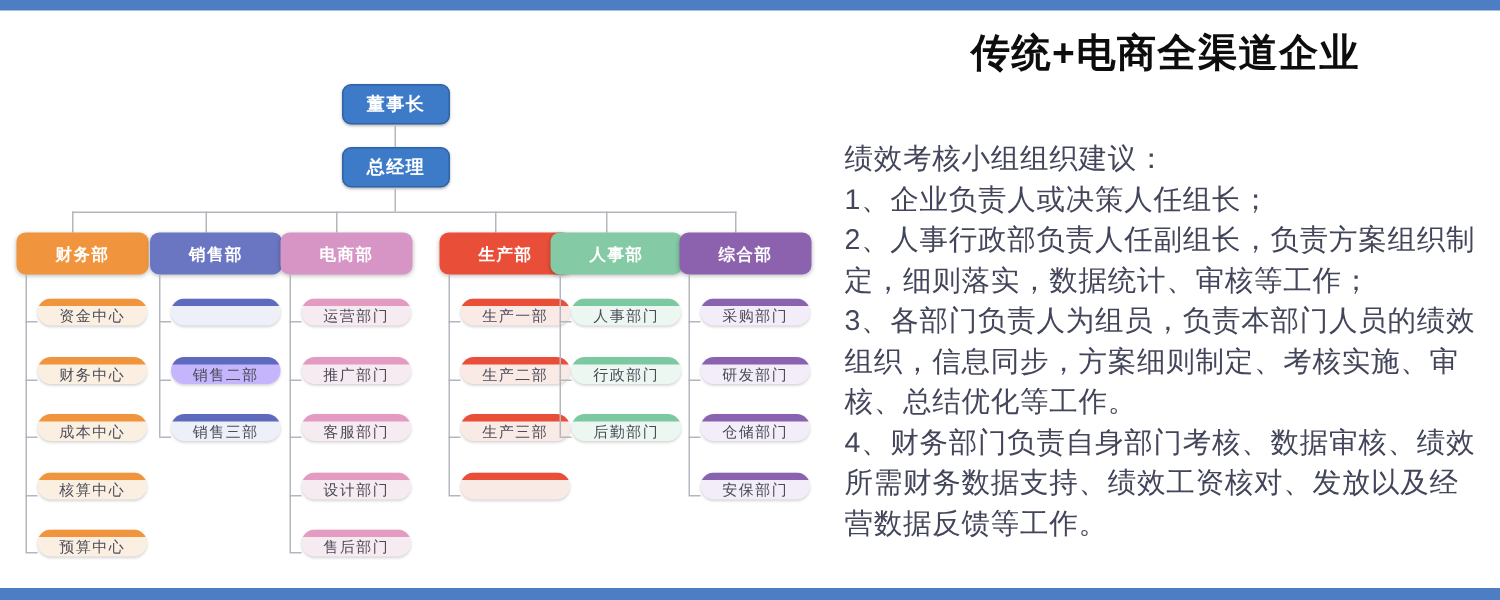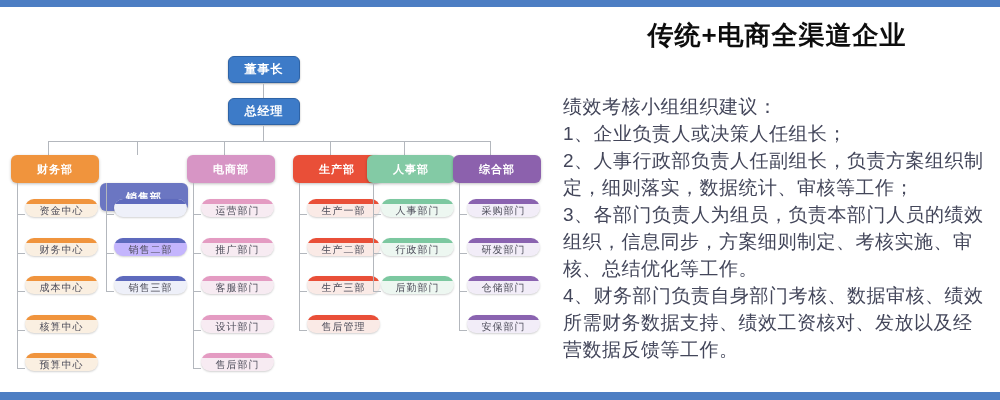--- a/index.html
+++ b/index.html
@@ -78,21 +78,21 @@
       <div class="child-box" style="left: 25px; top: 315px; background: rgb(250, 239, 225);">
         <div class="child-bar" style="background: rgb(240, 148, 61);"></div>
         <div class="child-label">核算中心</div>
       </div>
       <div class="cline" style="left: 17px; top: 368px; width: 8px; height: 1px;"></div>
       <div class="child-box" style="left: 25px; top: 353px; background: rgb(250, 239, 225);">
         <div class="child-bar" style="background: rgb(240, 148, 61);"></div>
         <div class="child-label">预算中心</div>
       </div>
       <div class="cline" style="left: 137px; top: 141px; width: 1px; height: 14px;"></div>
-      <div class="dept-head" style="left: 100px; top: 155px; background: rgb(107, 118, 194); margin-top: 28px;">销售部</div>
+      <div class="dept-head" style="left: 100px; top: 155px; background: rgb(107, 118, 194);">销售部</div>
       <div class="cline" style="left: 106px; top: 183px; width: 1px; height: 108px;"></div>
       <div class="cline" style="left: 106px; top: 214px; width: 8px; height: 1px;"></div>
       <div class="child-box" style="left: 114px; top: 199px; background: rgb(238, 240, 249); gap: 31px;">
         <div class="child-bar" style="background: rgb(94, 106, 189);"></div>
         <div class="child-label">销售一部</div>
       </div>
       <div class="cline" style="left: 106px; top: 253px; width: 8px; height: 1px;"></div>
       <div class="child-box" style="left: 114px; top: 238px; background: #c4b5fd; align-items: center;">
         <div class="child-bar" style="background: rgb(94, 106, 189);"></div>
         <div class="child-label">销售二部</div>
@@ -144,21 +144,20 @@
         <div class="child-label">生产二部</div>
       </div>
       <div class="cline" style="left: 299px; top: 291px; width: 8px; height: 1px;"></div>
       <div class="child-box" style="left: 307px; top: 276px; background: rgb(250, 234, 230);">
         <div class="child-bar" style="background: rgb(233, 79, 56);"></div>
         <div class="child-label">生产三部</div>
       </div>
       <div class="cline" style="left: 299px; top: 330px; width: 8px; height: 1px;"></div>
       <div class="child-box" style="left: 307px; top: 315px; background: rgb(250, 234, 230);">
         <div class="child-bar" style="background: rgb(233, 79, 56);"></div>
-        <div class="child-label">售后管理</div>
       </div>
       <div class="cline" style="left: 404px; top: 141px; width: 1px; height: 14px;"></div>
       <div class="dept-head" style="left: 367px; top: 155px; background: rgb(131, 202, 165);">人事部</div>
       <div class="cline" style="left: 373px; top: 183px; width: 1px; height: 108px;"></div>
       <div class="cline" style="left: 373px; top: 214px; width: 8px; height: 1px;"></div>
       <div class="child-box" style="left: 381px; top: 199px; background: rgb(237, 247, 241);">
         <div class="child-bar" style="background: rgb(124, 200, 160);"></div>
         <div class="child-label">人事部门</div>
       </div>
       <div class="cline" style="left: 373px; top: 253px; width: 8px; height: 1px;"></div>

